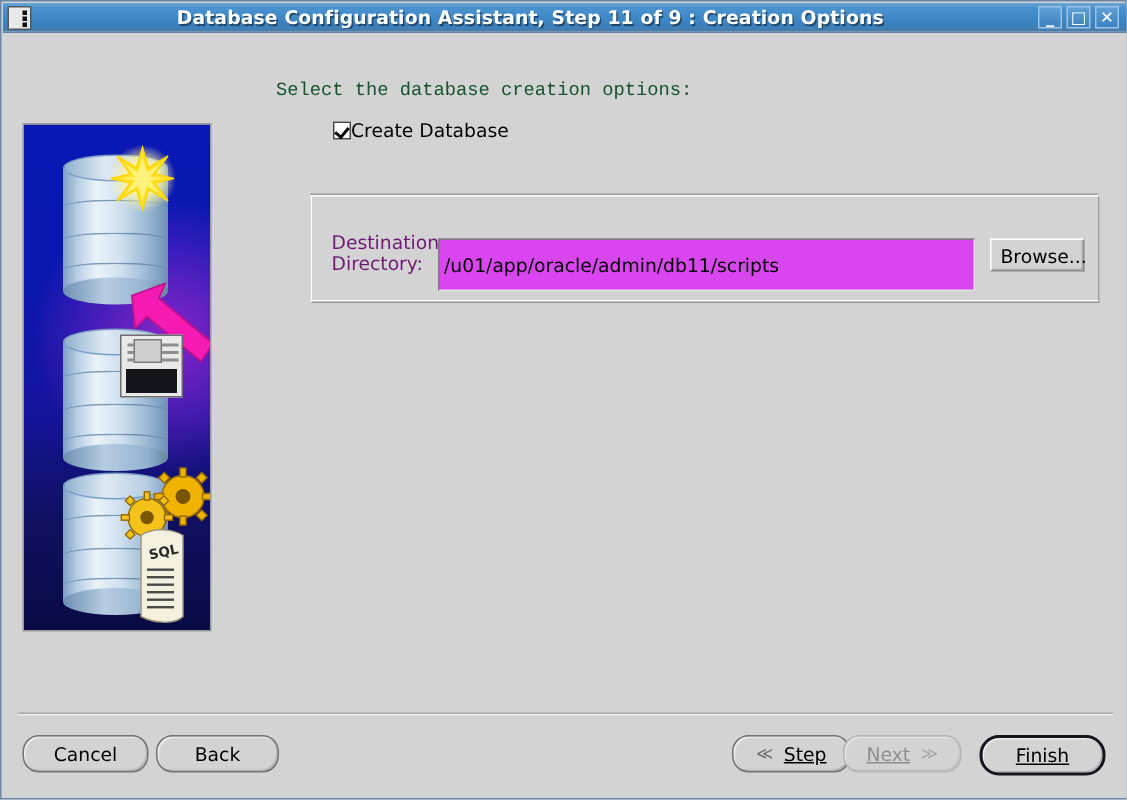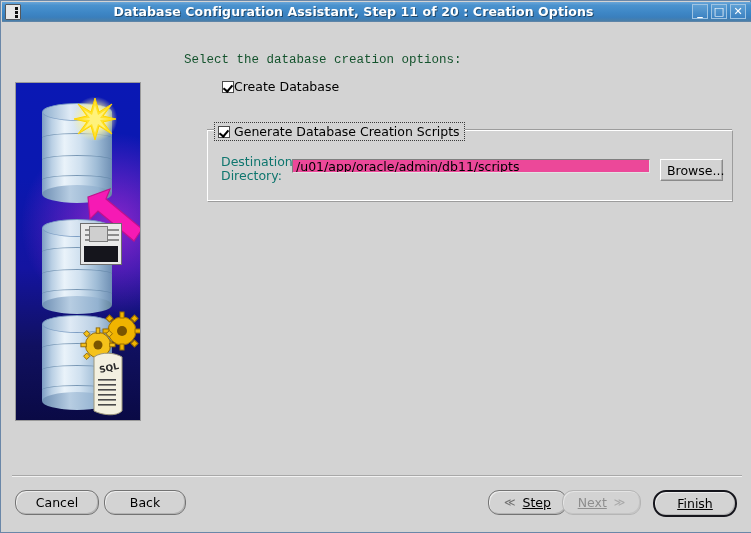--- a/index.html
+++ b/index.html
@@ -298,31 +298,31 @@
     padding: 1px 4px 1px 3px;
     border: 1px dotted #3a3a3a;
     z-index: 3;
   }
 
   .dd-label {
     position: absolute;
     left: 219px;
     top: 133px;
     font-size: 12.5px;
-    color: #0f766e;
+    color: #701a75;
     line-height: 14px;
     z-index: 2;
   }
   .dd-input {
     position: absolute;
     left: 290px;
     top: 137px;
     width: 358px;
-    height: 14px;
-    background: #ec4899;
+    height: 35px;
+    background: #d946ef;
     border: 1px solid #7f7f7f;
     border-right-color: #e2e2e2;
     border-bottom-color: #e2e2e2;
     box-sizing: border-box;
     font-family: "DejaVu Sans", sans-serif;
     font-size: 12.5px;
     color: #000000;
     padding: 0 0 0 3px;
     line-height: 19px;
     outline: none;
@@ -394,21 +394,21 @@
 <body>
 
 <div class="window">
 
   <div class="titlebar">
     <div class="tb-icon">
       <i></i>
         <i></i>
         <i></i>
     </div>
-    <div class="tb-title">Database Configuration Assistant, Step 11 of 20 : Creation Options</div>
+    <div class="tb-title">Database Configuration Assistant, Step 11 of 9 : Creation Options</div>
     <div class="tb-buttons">
       <div class="tb-btn">_</div>
       <div class="tb-btn">□</div>
       <div class="tb-btn">✕</div>
     </div>
   </div>
 
   <div class="content">
 
     <div class="illus">
@@ -519,24 +519,20 @@
 
     <div class="prompt">Select the database creation options:</div>
 
     <div class="cb-row cb-create">
       <span class="checkbox"></span>
       <span class="cb-label">Create Database</span>
     </div>
 
     <div class="group"></div>
 
-    <div class="group-title">
-      <span class="checkbox"></span>
-      <span class="cb-label">Generate Database Creation Scripts</span>
-    </div>
 
     <div class="dd-label">
       <div>Destination</div>
       <div>Directory:</div>
     </div>
 
     <input class="dd-input" type="text" value="/u01/app/oracle/admin/db11/scripts" style="">
 
     <button class="browse-btn">Browse...</button>
 

